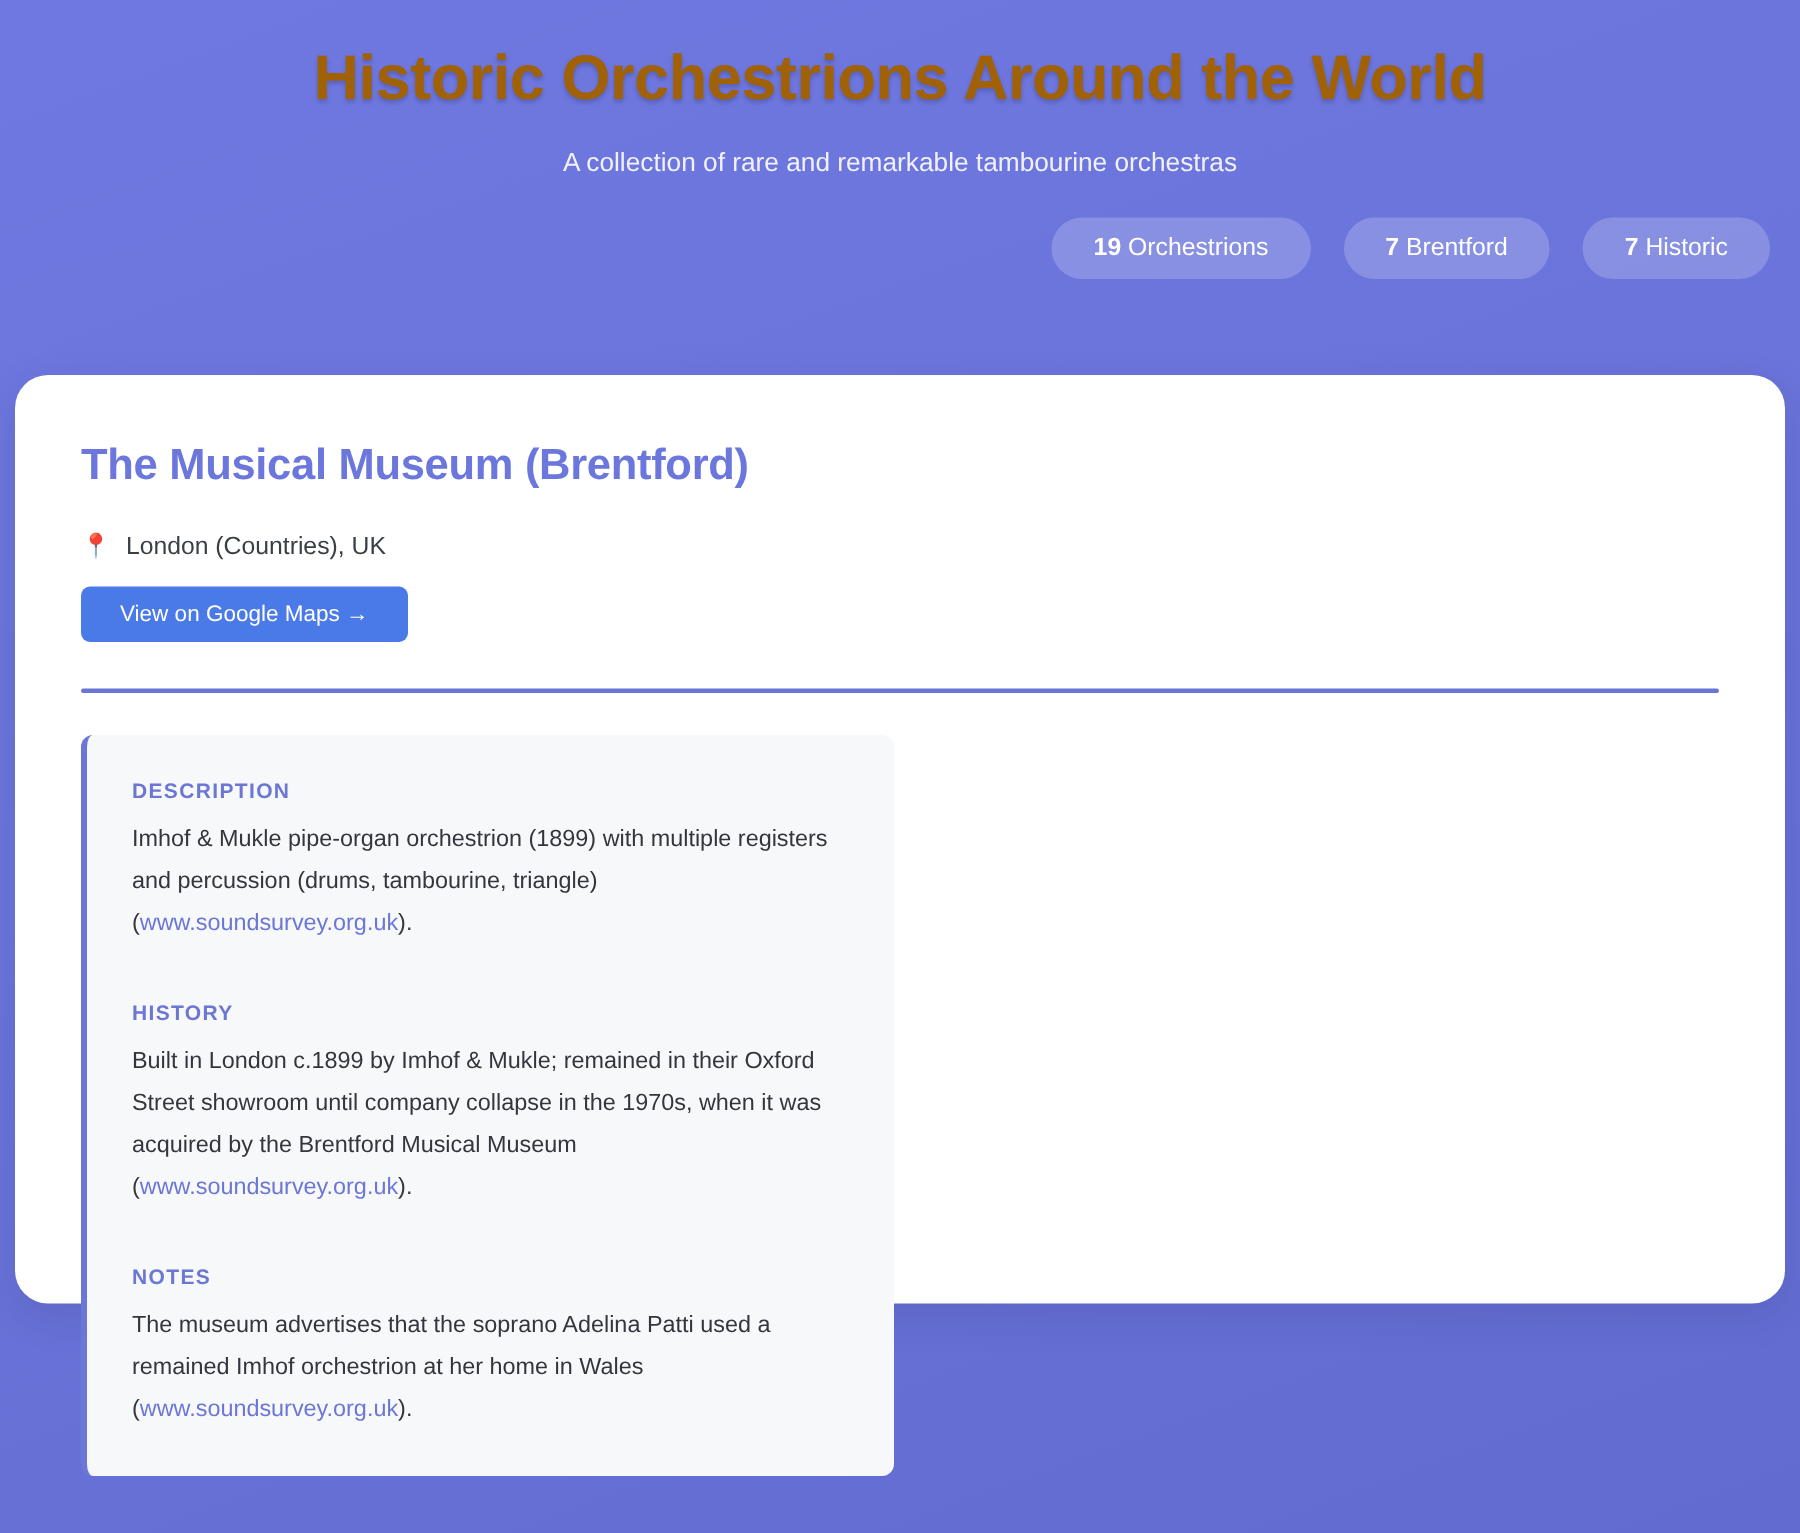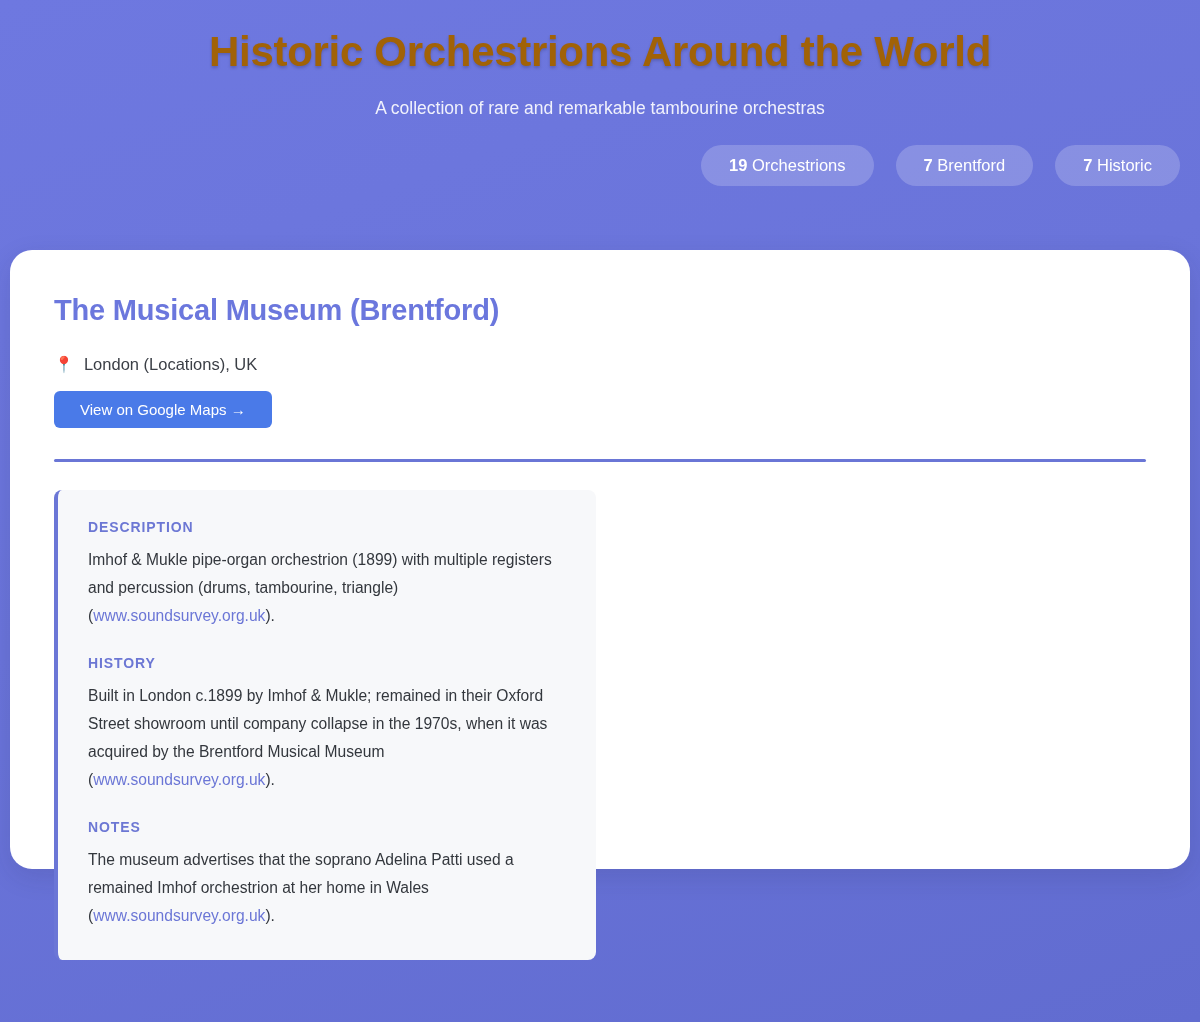--- a/index.html
+++ b/index.html
@@ -99,21 +99,21 @@
 
   
   .info-panel {
     margin-top: 28px;
     width: 542px;
     background: #f7f8fa;
     border-left: 4px solid #6b76d6;
     border-radius: 8px;
     padding: 29px 32px 30px 30px;
   }
-  .section + .section { margin-top: 26px; }
+  .section + .section { margin-top: 38px; }
   .section-label {
     font-size: 14px;
     font-weight: bold;
     color: #6c77d4;
     letter-spacing: 0.9px;
     margin: 0 0 11px;
   }
   .section-body {
     margin: 0;
     font-size: 15.6px;
@@ -146,21 +146,21 @@
       </div>
     </div>
   </div>
 
   <div class="card">
 
     <h2 class="entry-title">The Musical Museum (Brentford)</h2>
 
     <div class="location-row">
       <span class="pin-icon">📍</span>
-      <span>London (Locations), UK</span>
+      <span>London (Countries), UK</span>
     </div>
 
     <button class="maps-button">View on Google Maps →</button>
 
     <div class="divider"></div>
 
     
     <div class="info-panel">
 
       <div class="section">

